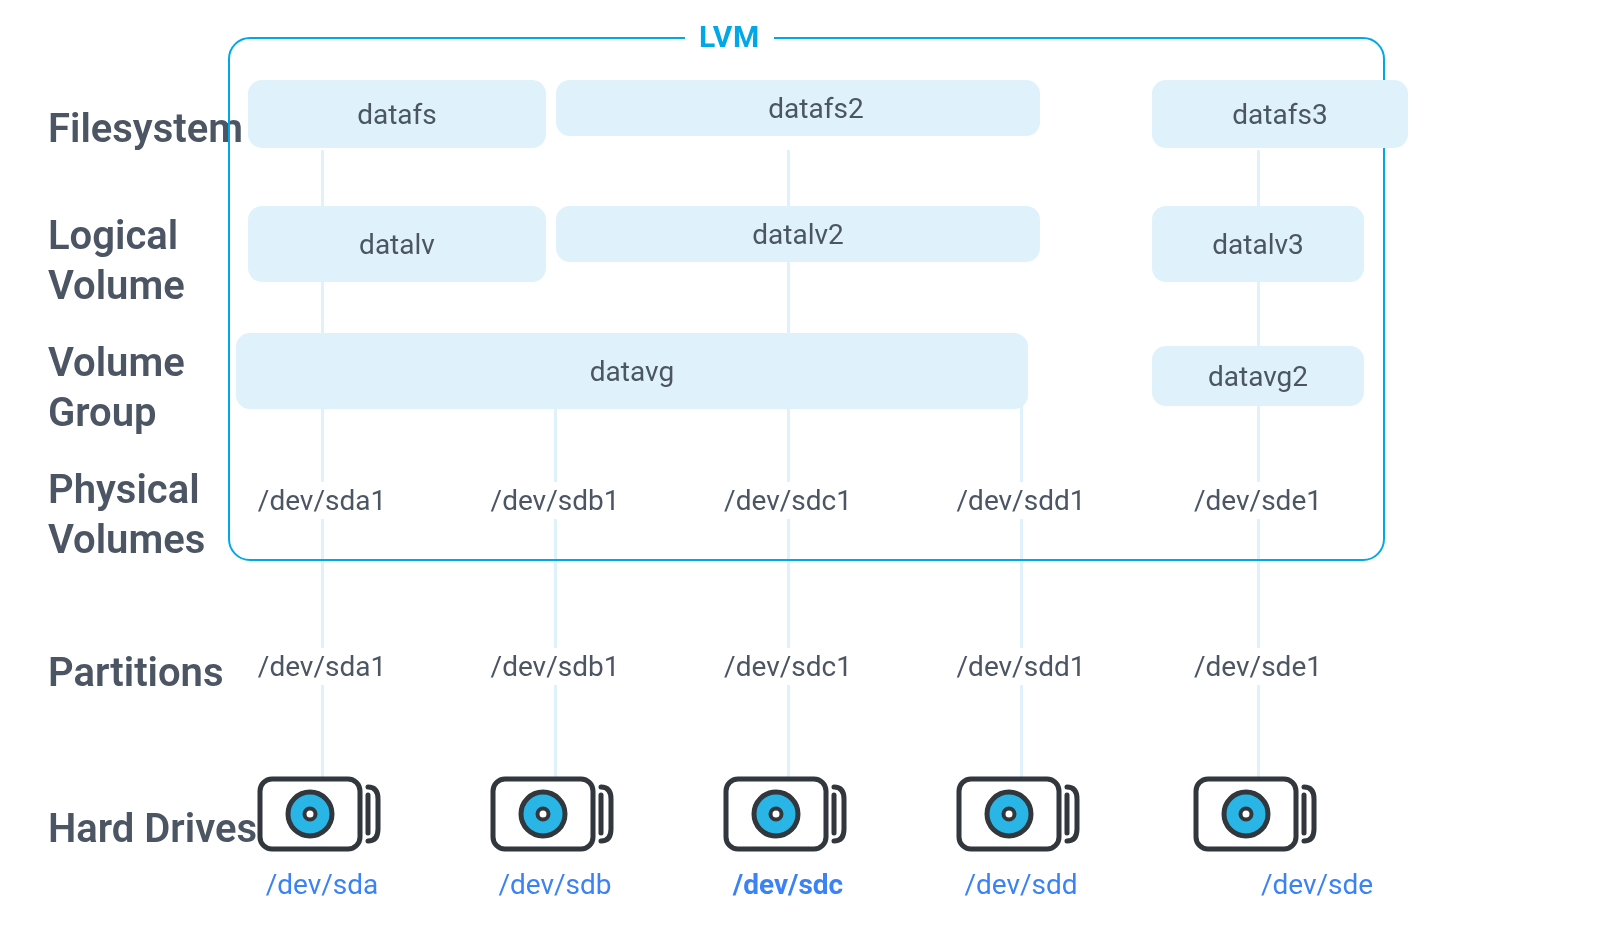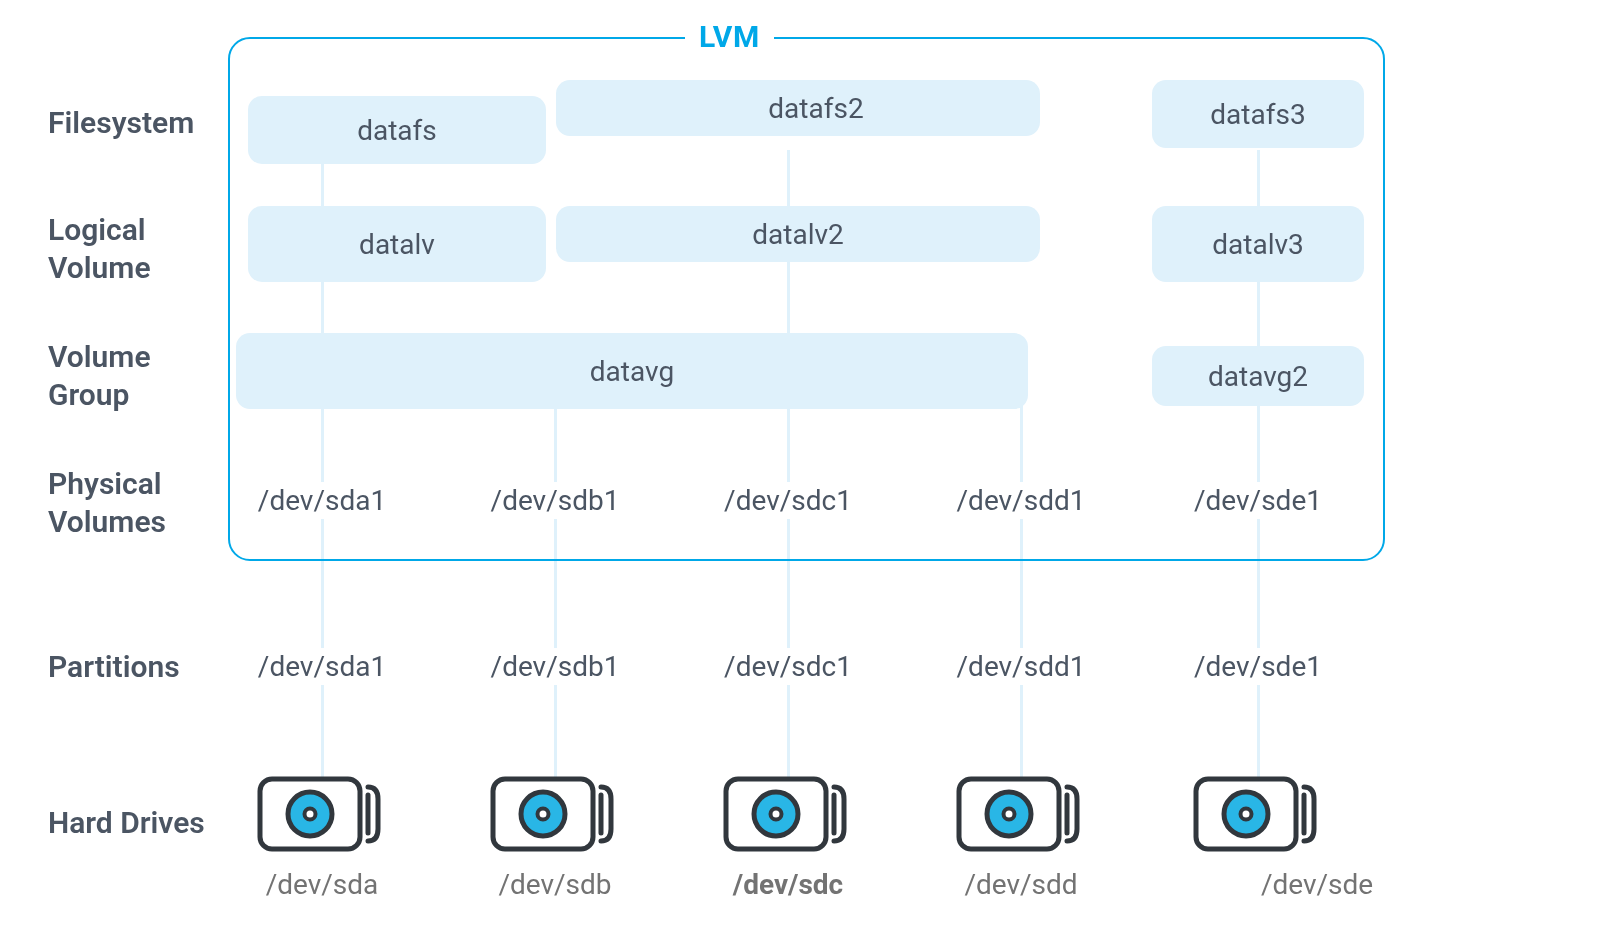--- a/index.html
+++ b/index.html
@@ -30,21 +30,21 @@
     width: 1157px;
     height: 524px;
     border: 2.5px solid #00a8e8;
     border-radius: 22px;
     z-index: 2;
     pointer-events: none;
   }
   .row-label {
     position: absolute;
     left: 48px;
-    font-size: 30px;
+    font-size: 40px;
     font-weight: 600;
     color: #4b5563;
     line-height: 1.25;
   }
   .block {
     position: absolute;
     background: #dff1fb;
     border-radius: 14px;
     display: flex;
     align-items: center;
@@ -59,21 +59,21 @@
     color: #4b5563;
     text-align: right;
     transform: translateX(-50%);
     background: #fff;
     padding: 2px 6px;
     z-index: 4;
   }
   .drive-label {
     position: absolute;
     font-size: 28px;
-    color: #737373;
+    color: #3b82f6;
     transform: translateX(-50%);
     z-index: 4;
   }
   .conn {
     position: absolute;
     width: 3px;
     background: #dff1fb;
     z-index: 1;
   }
   .hd-icon {
@@ -103,23 +103,23 @@
 </div>
 <div class="row-label" style="top:648px;">Partitions</div>
 <div class="row-label" style="top:804px;">Hard Drives</div>
 
 <div class="conn" style="left:320.5px; top:150px; height:640px;"></div>
 <div class="conn" style="left:553.5px; top:405px; height:385px;"></div>
 <div class="conn" style="left:786.5px; top:150px; height:640px;"></div>
 <div class="conn" style="left:1019.5px;top:405px; height:385px;"></div>
 <div class="conn" style="left:1256.5px;top:150px; height:640px;"></div>
 
-<div class="block" style="left:248px; top:96px; width:298px; height:68px;">datafs</div>
+<div class="block" style="left:248px; top:80px; width:298px; height:68px;">datafs</div>
 <div class="block" style="left:556px; top:80px; width:484px; height:56px;padding-left:36px;">datafs2</div>
-<div class="block" style="left:1152px;top:80px; width:212px; height:68px;">datafs3</div>
+<div class="block" style="left:1152px;top:80px; width:256px; height:68px;">datafs3</div>
 
 <div class="block" style="left:248px; top:206px; width:298px; height:76px;">datalv</div>
 <div class="block" style="left:556px; top:206px; width:484px; height:56px;">datalv2</div>
 <div class="block" style="left:1152px;top:206px; width:212px; height:76px;">datalv3</div>
 
 <div class="block" style="left:236px; top:333px; width:792px; height:76px;">datavg</div>
 <div class="block" style="left:1152px;top:346px; width:212px; height:60px;">datavg2</div>
 
 <div class="text-val" style="left:322px; top:482px;">/dev/sda1</div>
 <div class="text-val" style="left:555px; top:482px;">/dev/sdb1</div>

